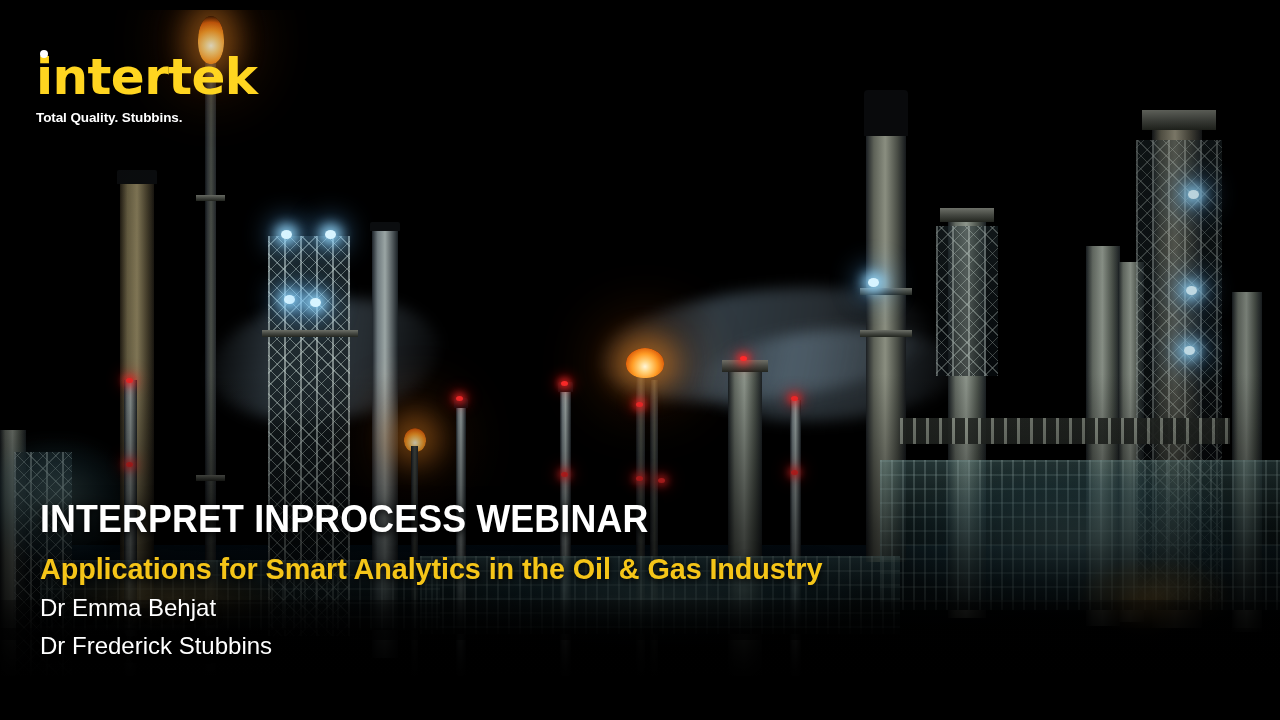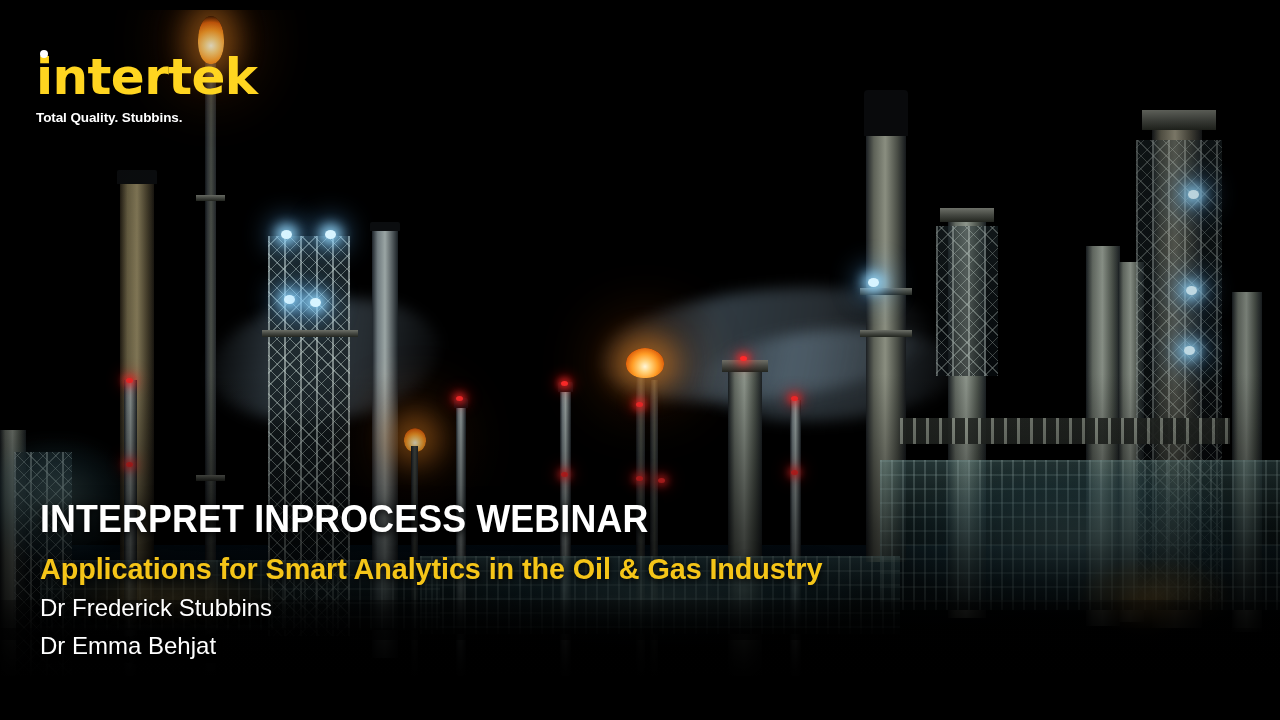--- a/index.html
+++ b/index.html
@@ -347,17 +347,17 @@
     <div class="logo-mark">
       <span class="logo-dot"></span>
       <span>intertek</span>
     </div>
     <div class="logo-tag">Total Quality. Stubbins.</div>
   </div>
 
   <div class="titleblock">
     <div class="t-main">INTERPRET INPROCESS WEBINAR</div>
     <div class="t-sub">Applications for Smart Analytics in the Oil &amp; Gas Industry</div>
+    <div class="t-presenter">Dr Emma Behjat</div>
     <div class="t-presenter">Dr Frederick Stubbins</div>
-    <div class="t-presenter">Dr Emma Behjat</div>
   </div>
 
 </div>
 
 </body></html>

